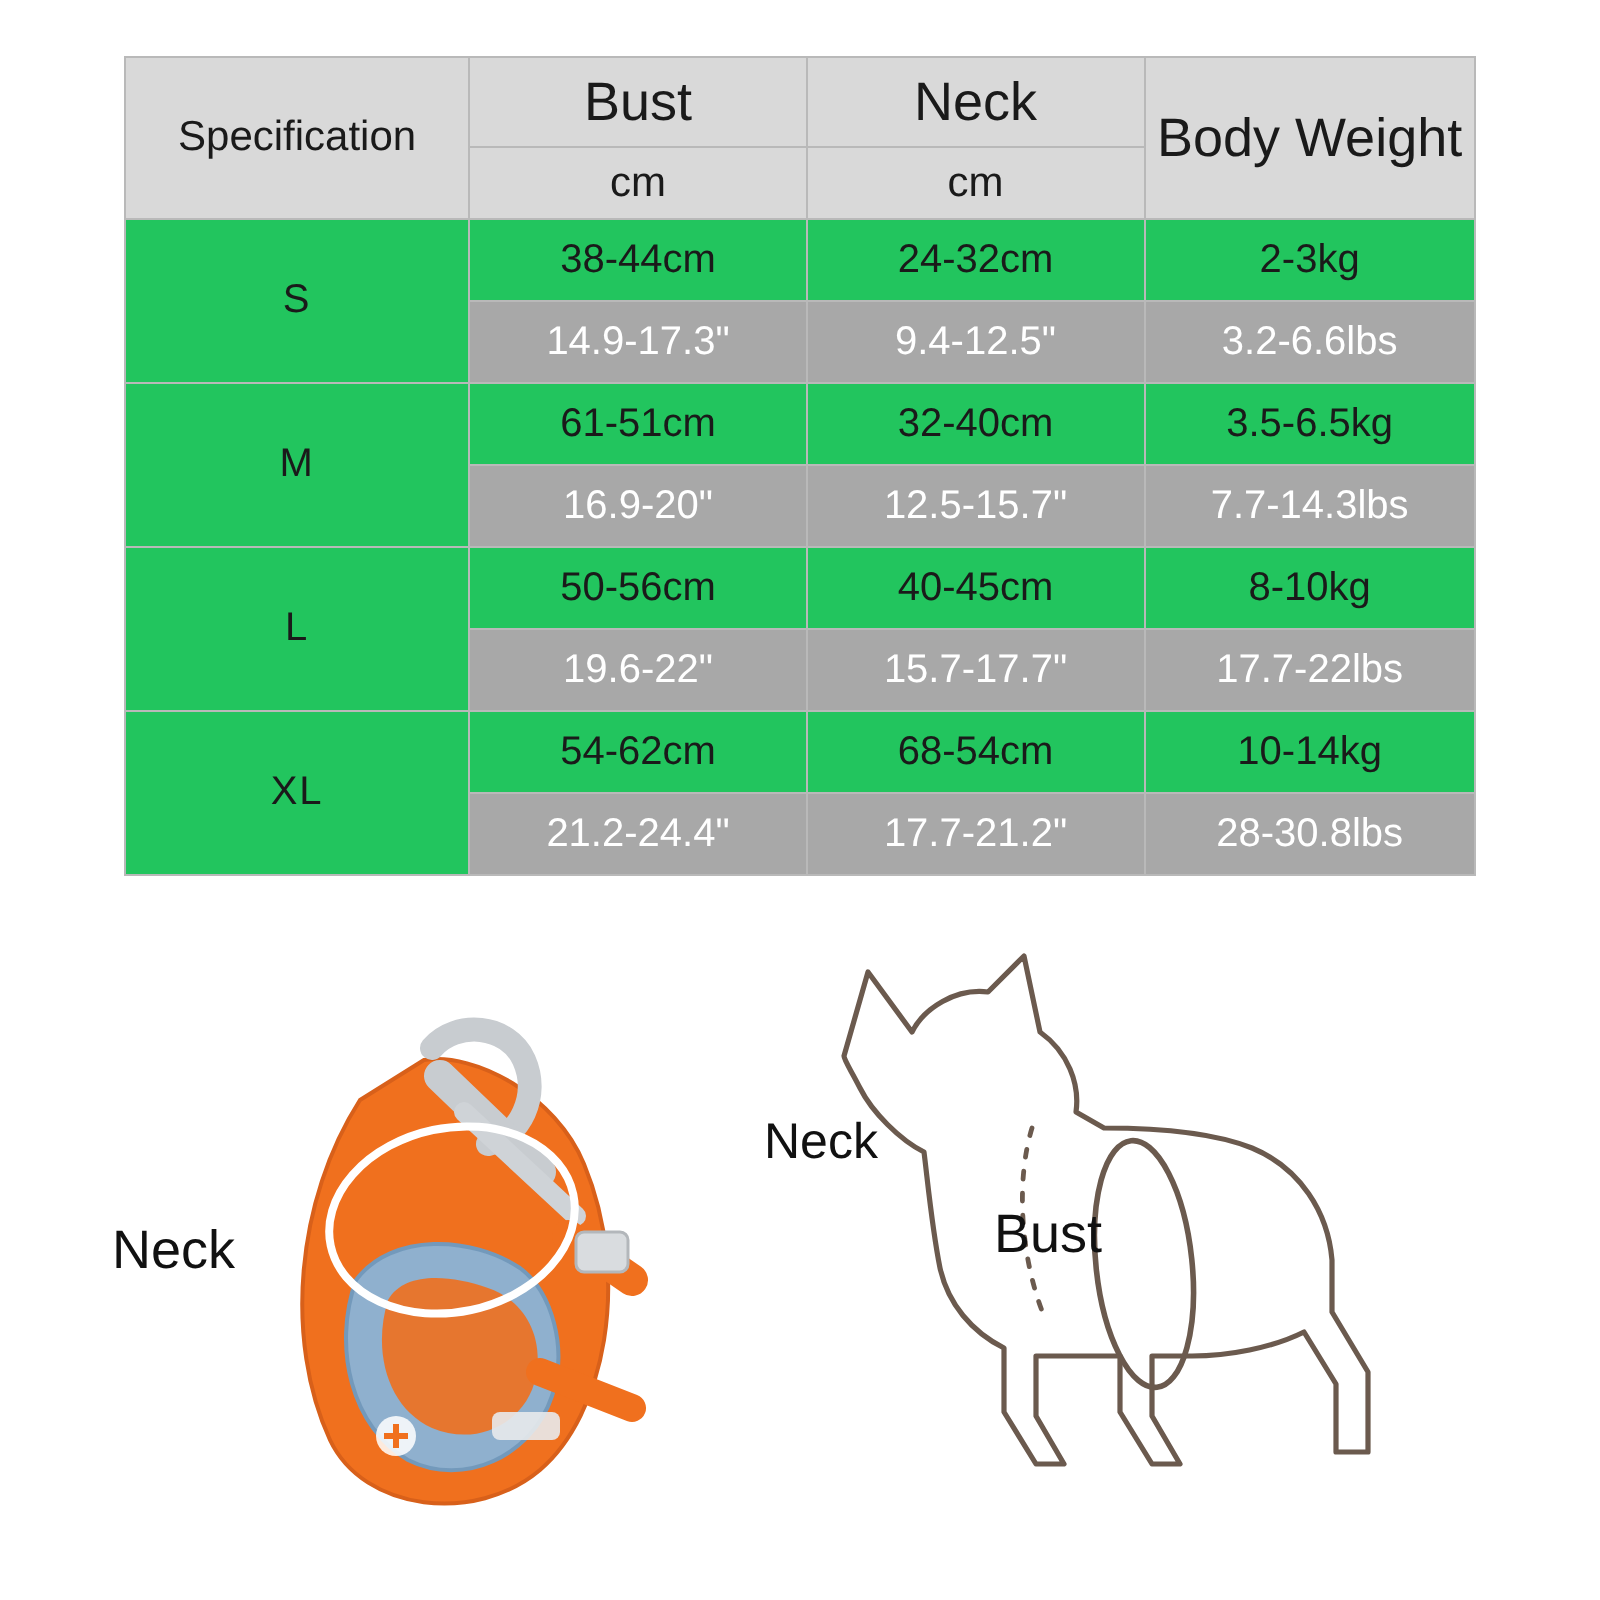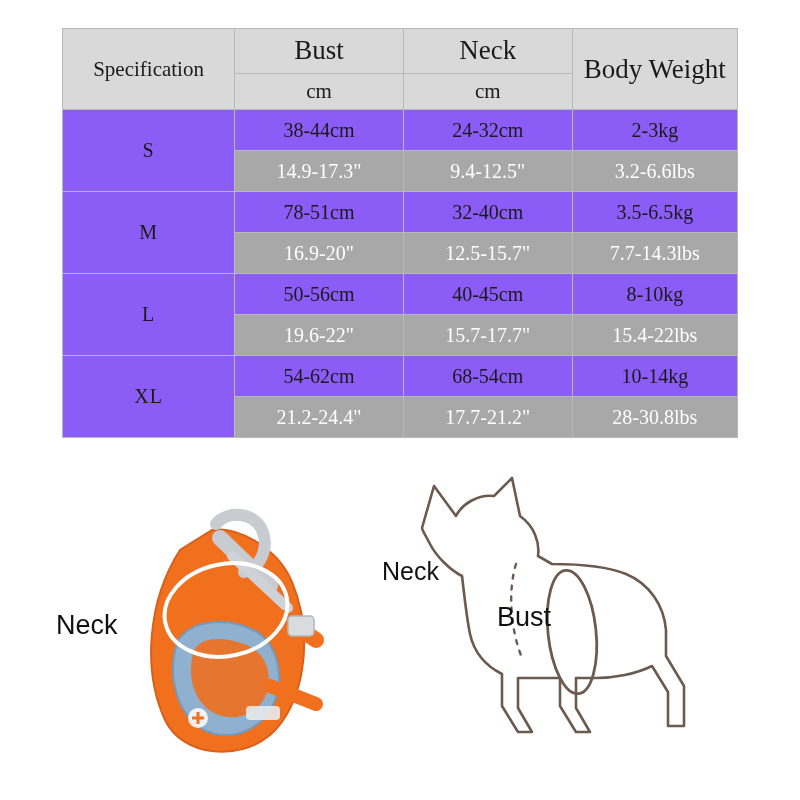--- a/index.html
+++ b/index.html
@@ -22,21 +22,20 @@
     left: 62px;
     top: 28px;
     width: 676px;
     height: 410px;
   }
   table.size-table {
     width: 100%;
     height: 100%;
     border-collapse: collapse;
     table-layout: fixed;
-    font-family: Liberation Serif, serif;
   }
   table.size-table td, table.size-table th {
     border: 1px solid #b9b9b9;
     text-align: center;
     vertical-align: middle;
     font-weight: normal;
     padding: 0;
   }
   .hdr {
     background: #d9d9d9;
@@ -50,21 +49,21 @@
   }
   .hdr-unit {
     font-size: 21px;
     font-weight: bold;
   }
   .size-label {
     font-size: 22px;
     letter-spacing: 1px;
   }
   .row-cm td {
-    background: #8b5cf6;
+    background: #22c55e;
     font-size: 20px;
     height: 40px;
   }
   .row-in td {
     background: #a8a8a8;
     color: #ffffff;
     font-size: 20px;
     height: 40px;
   }
   .col-spec { width: 25.5%; }
@@ -143,40 +142,40 @@
         <td>2-3kg</td>
       </tr>
       <tr class="row-in">
         <td>14.9-17.3"</td>
         <td>9.4-12.5"</td>
         <td>3.2-6.6lbs</td>
       </tr>
 
       <tr class="row-cm">
         <td class="size-label" rowspan="2">M</td>
-        <td>78-51cm</td>
+        <td>61-51cm</td>
         <td>32-40cm</td>
         <td>3.5-6.5kg</td>
       </tr>
       <tr class="row-in">
         <td>16.9-20"</td>
         <td>12.5-15.7"</td>
         <td>7.7-14.3lbs</td>
       </tr>
 
       <tr class="row-cm">
         <td class="size-label" rowspan="2">L</td>
         <td>50-56cm</td>
         <td>40-45cm</td>
         <td>8-10kg</td>
       </tr>
       <tr class="row-in">
         <td>19.6-22"</td>
         <td>15.7-17.7"</td>
-        <td>15.4-22lbs</td>
+        <td>17.7-22lbs</td>
       </tr>
 
       <tr class="row-cm">
         <td class="size-label" rowspan="2">XL</td>
         <td>54-62cm</td>
         <td>68-54cm</td>
         <td>10-14kg</td>
       </tr>
       <tr class="row-in">
         <td>21.2-24.4"</td>

